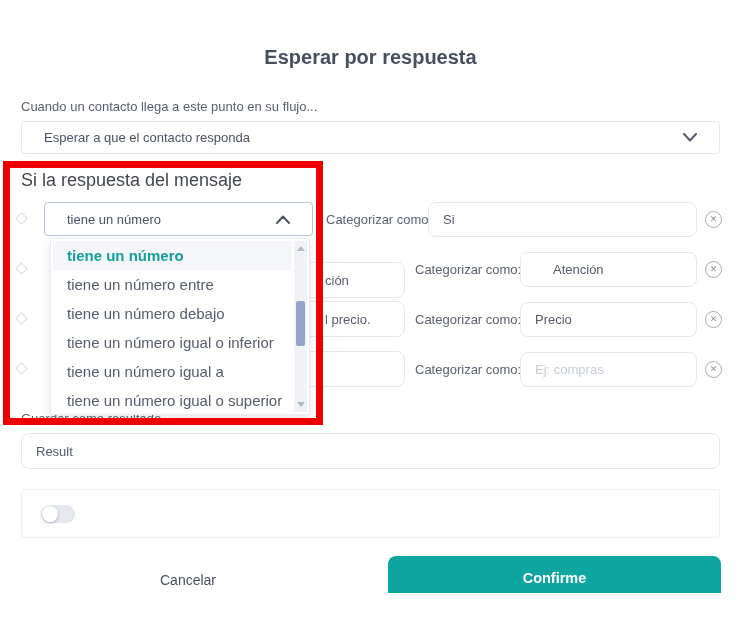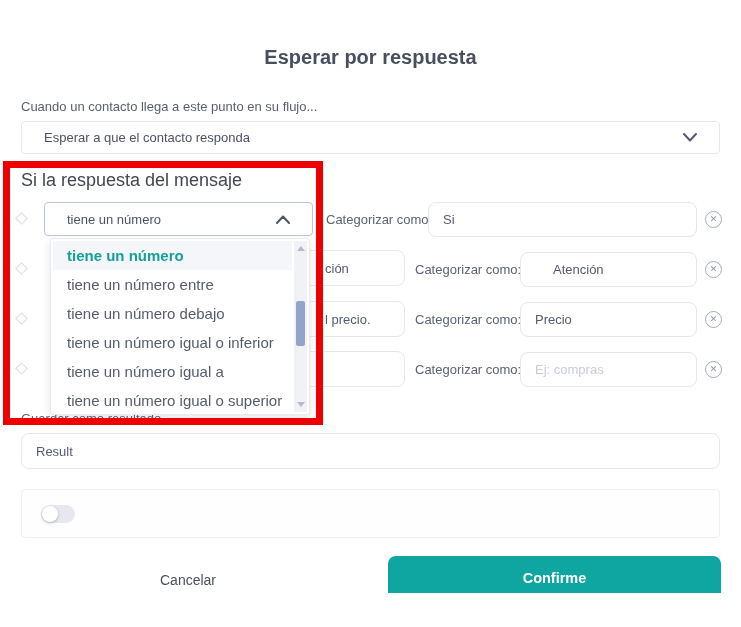--- a/index.html
+++ b/index.html
@@ -106,21 +106,21 @@
   <div class="abs diamond" style="left:17px;top:314px;"></div>
   <div class="abs diamond" style="left:17px;top:364px;"></div>
 
   <div class="abs selectbox cond-select">
     <span class="sel-text">tiene un número</span>
     <svg class="chev" width="14" height="9" viewBox="0 0 14 9">
       <polyline points="1,8 7,1.5 13,8" fill="none" stroke="#4e5568" stroke-width="2" stroke-linecap="round" stroke-linejoin="round"></polyline>
     </svg>
   </div>
 
-  <input class="abs input match-input" style="top: 250px;" value="ción">
+  <input class="abs input match-input" style="top: 262px;" value="ción">
   <input class="abs input match-input" style="top: 301px;" value="l precio.">
   <input class="abs input match-input" style="top: 351px;" value="">
 
   <div class="abs cat-label" style="left:326px;top:212px;">Categorizar como:</div>
   <div class="abs cat-label" style="left:415px;top:262px;">Categorizar como:</div>
   <div class="abs cat-label" style="left:415px;top:312px;">Categorizar como:</div>
   <div class="abs cat-label" style="left:415px;top:362px;">Categorizar como:</div>
 
   <input class="abs input cat-input-1" value="Si" style="">
   <input class="abs input cat-input" style="top: 252px; padding-left: 32px;" value="Atención">

